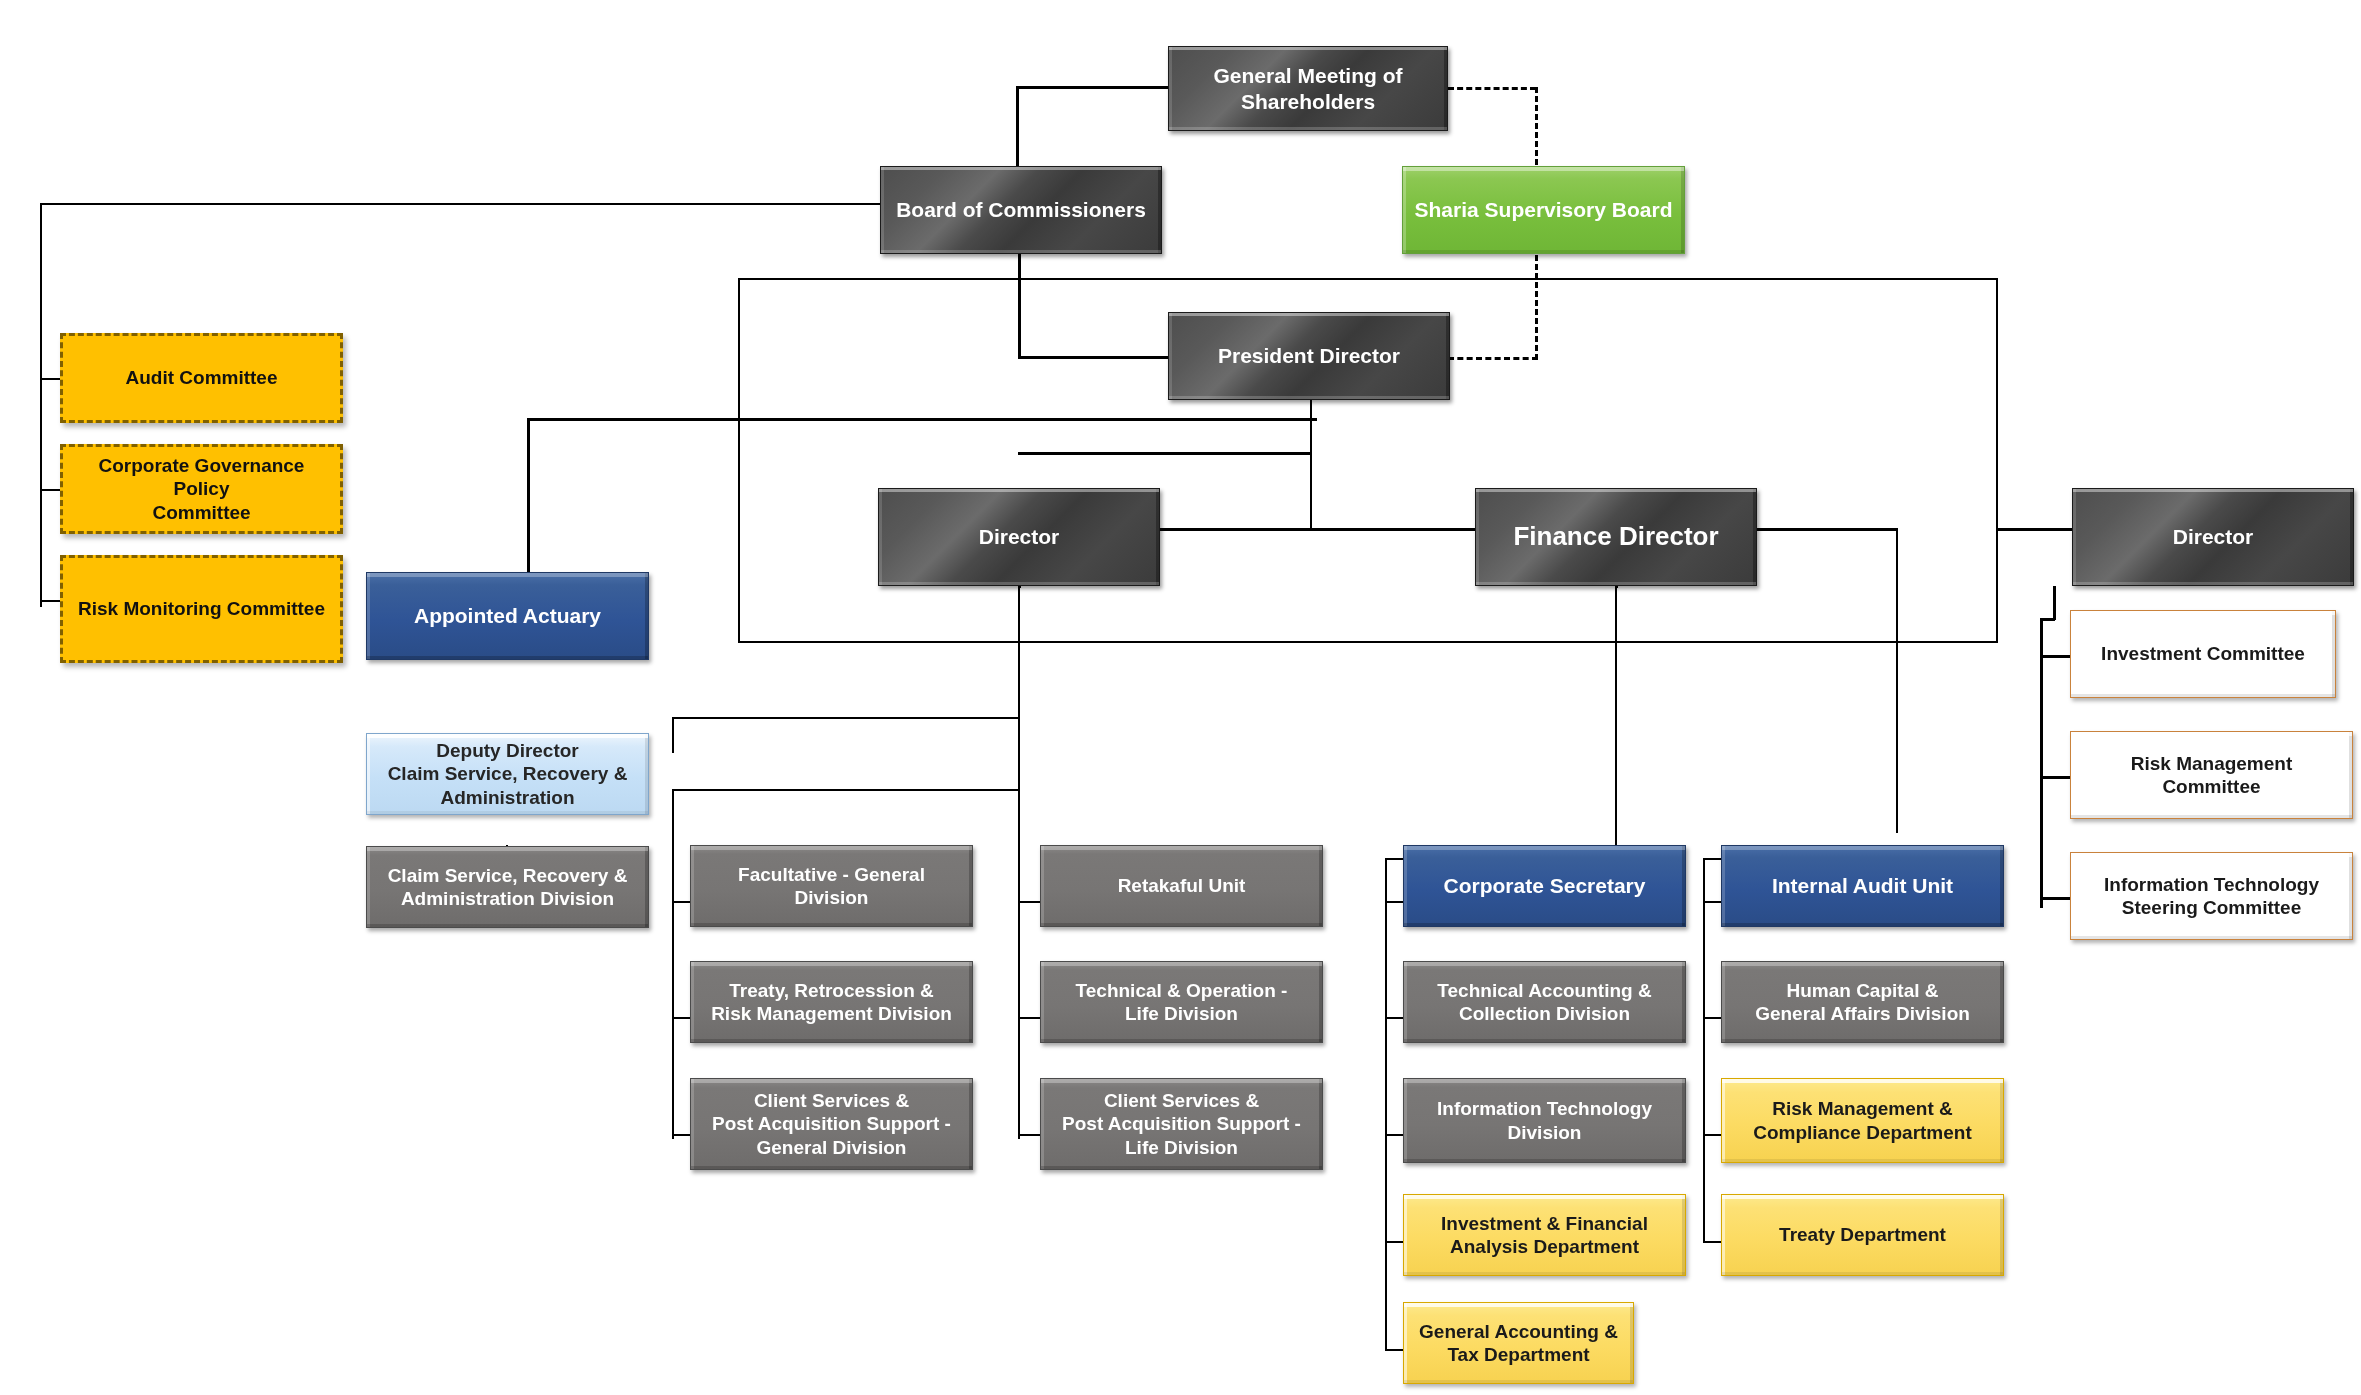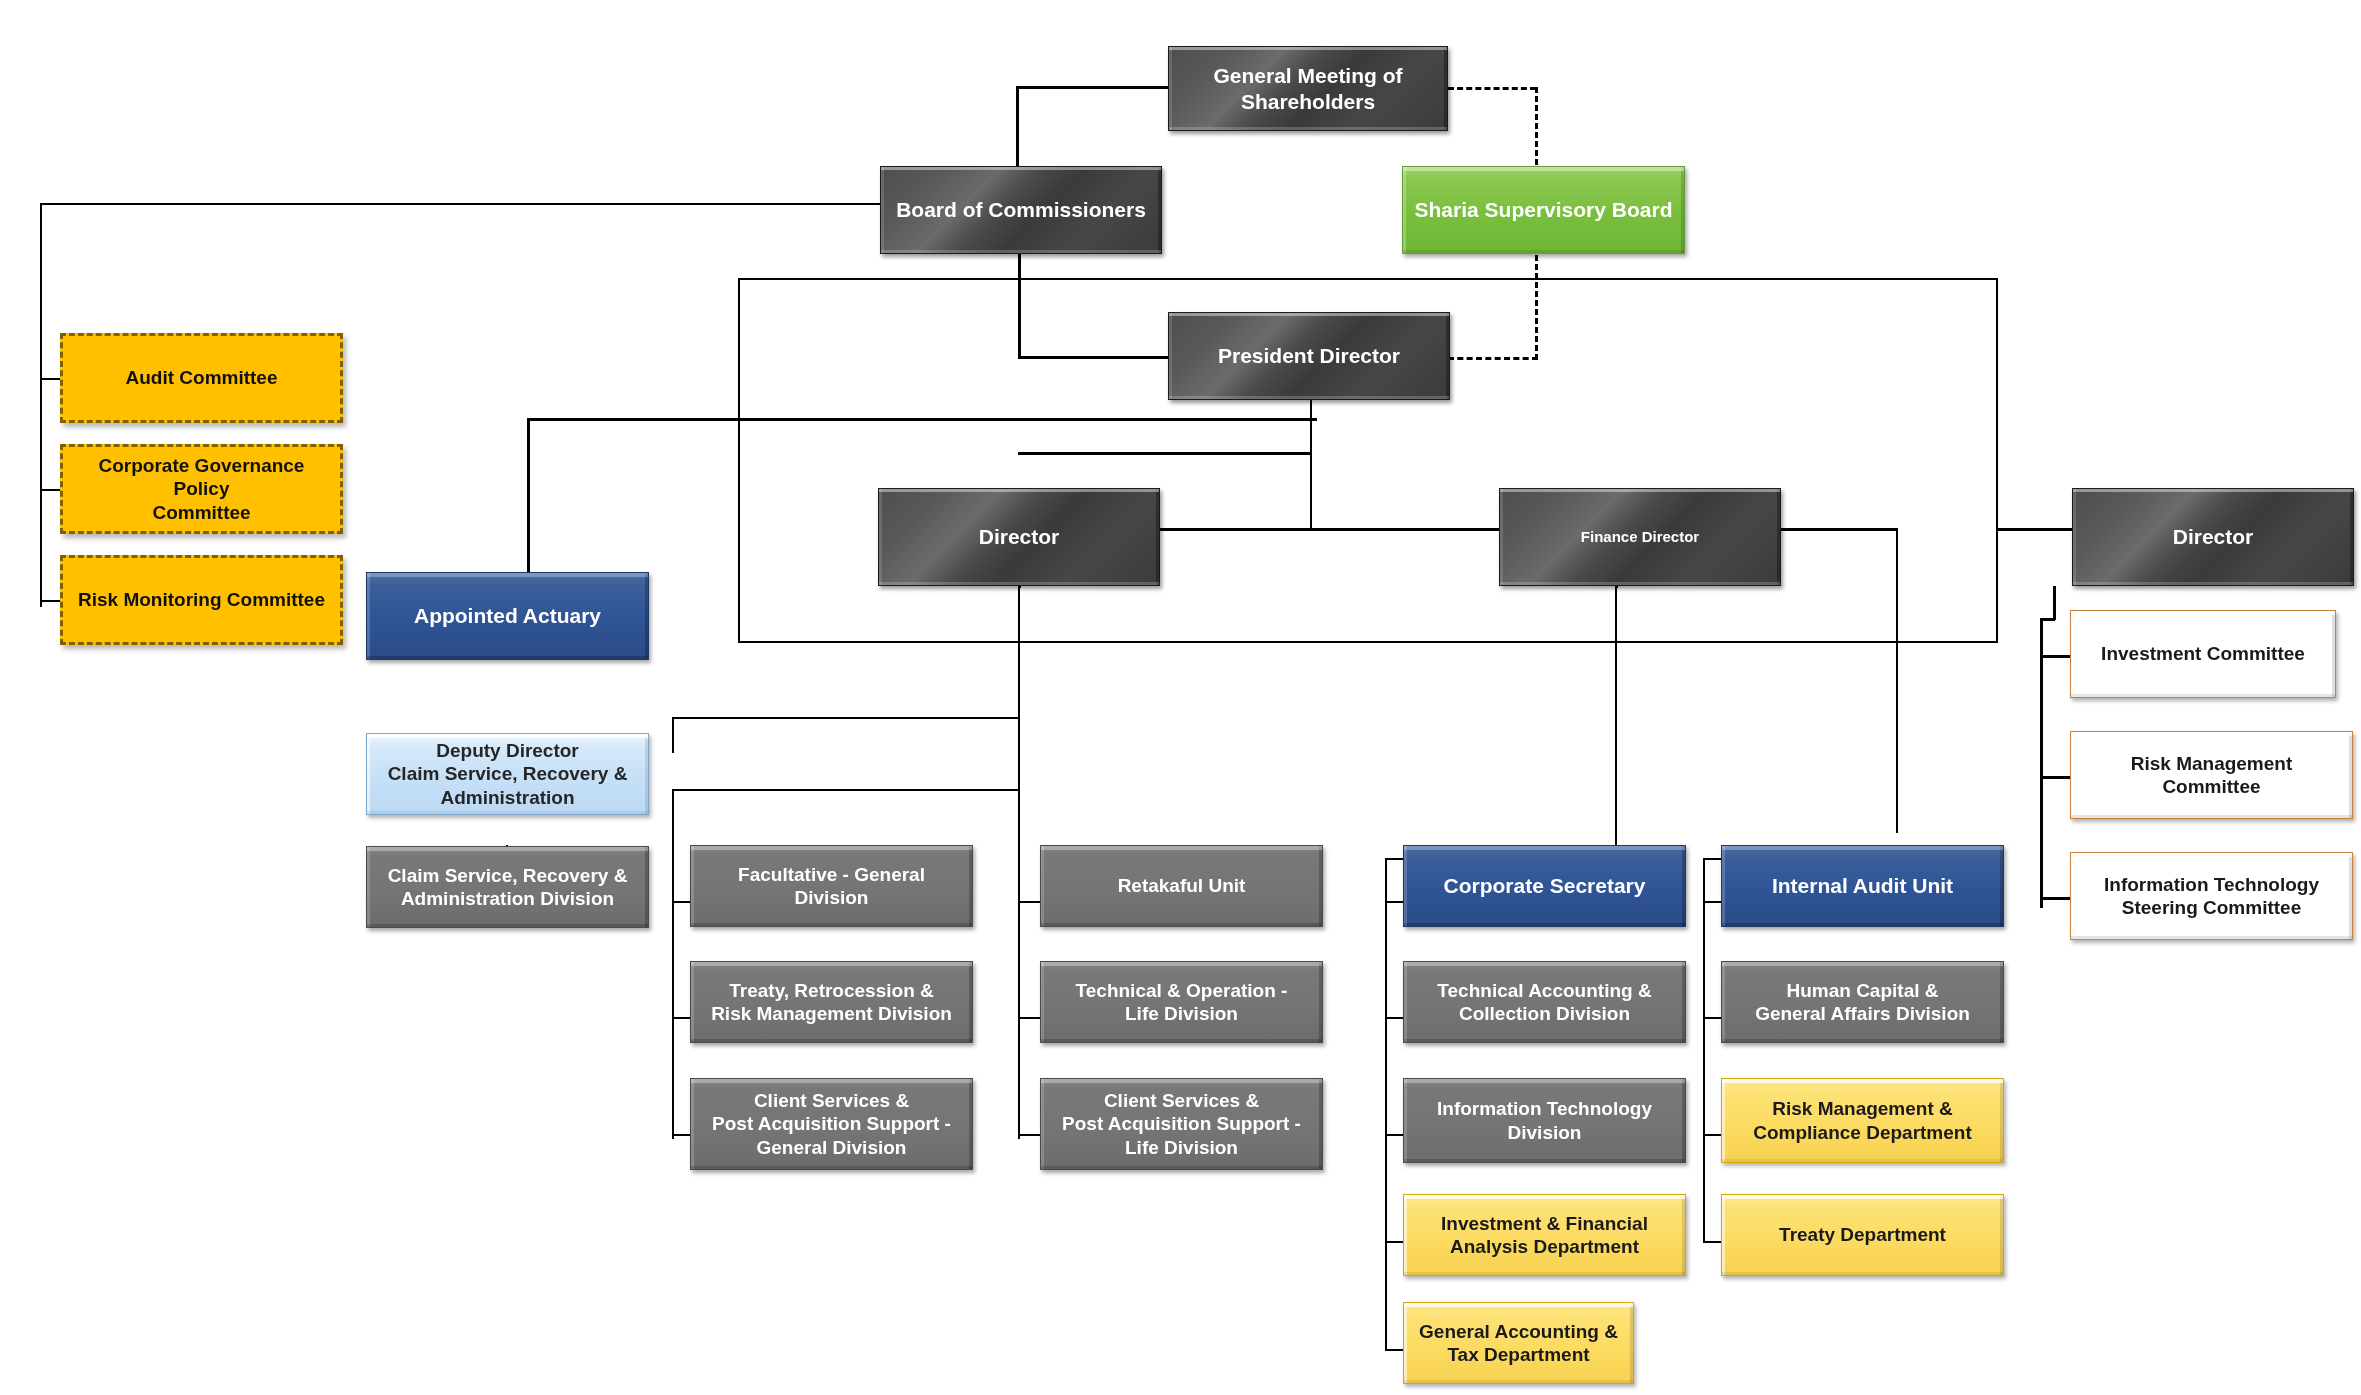--- a/index.html
+++ b/index.html
@@ -199,36 +199,36 @@
   </div>
 
   <div class="node n-dark" style="left:1168px;top:312px;width:282px;height:88px;font-size:21px;">
     <span>President Director</span>
   </div>
 
   <div class="node n-dark" style="left:878px;top:488px;width:282px;height:98px;font-size:21px;">
     <span>Director</span>
   </div>
 
-  <div class="node n-dark" style="left:1475px;top:488px;width:282px;height:98px;font-size:15px;margin-left:24px;">
+  <div class="node n-dark" style="left:1475px;top:488px;width:282px;height:98px;font-size:26px;">
     <span>Finance Director</span>
   </div>
 
   <div class="node n-dark" style="left:2072px;top:488px;width:282px;height:98px;font-size:21px;">
     <span>Director</span>
   </div>
 
   <div class="node n-amber" style="left:60px;top:333px;width:283px;height:90px;font-size:19px;">
     <span>Audit Committee</span>
   </div>
   <div class="node n-amber" style="left:60px;top:444px;width:283px;height:90px;font-size:19px;white-space:pre-line;">
     <span style="white-space: pre-line;">Corporate Governance Policy
 Committee</span>
   </div>
-  <div class="node n-amber" style="left:60px;top:555px;width:283px;height:90px;font-size:19px;">
+  <div class="node n-amber" style="left:60px;top:555px;width:283px;height:108px;font-size:19px;">
     <span>Risk Monitoring Committee</span>
   </div>
 
   <div class="node n-blue" style="left:366px;top:572px;width:283px;height:88px;font-size:21px;">
     <span>Appointed Actuary</span>
   </div>
 
   <div class="node n-lblue" style="left:366px;top:733px;width:283px;height:82px;font-size:19px;white-space:pre-line;">
     <span style="white-space: pre-line;">Deputy Director
 Claim Service, Recovery &amp;

